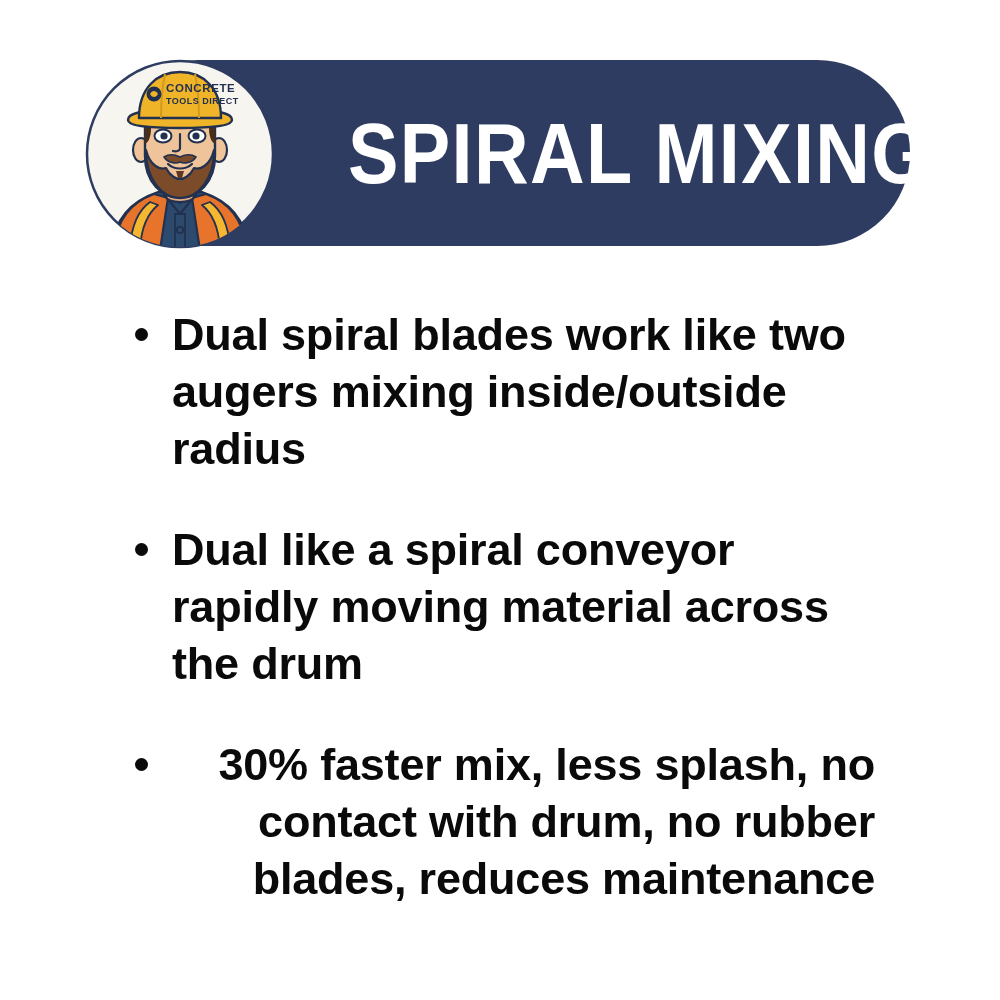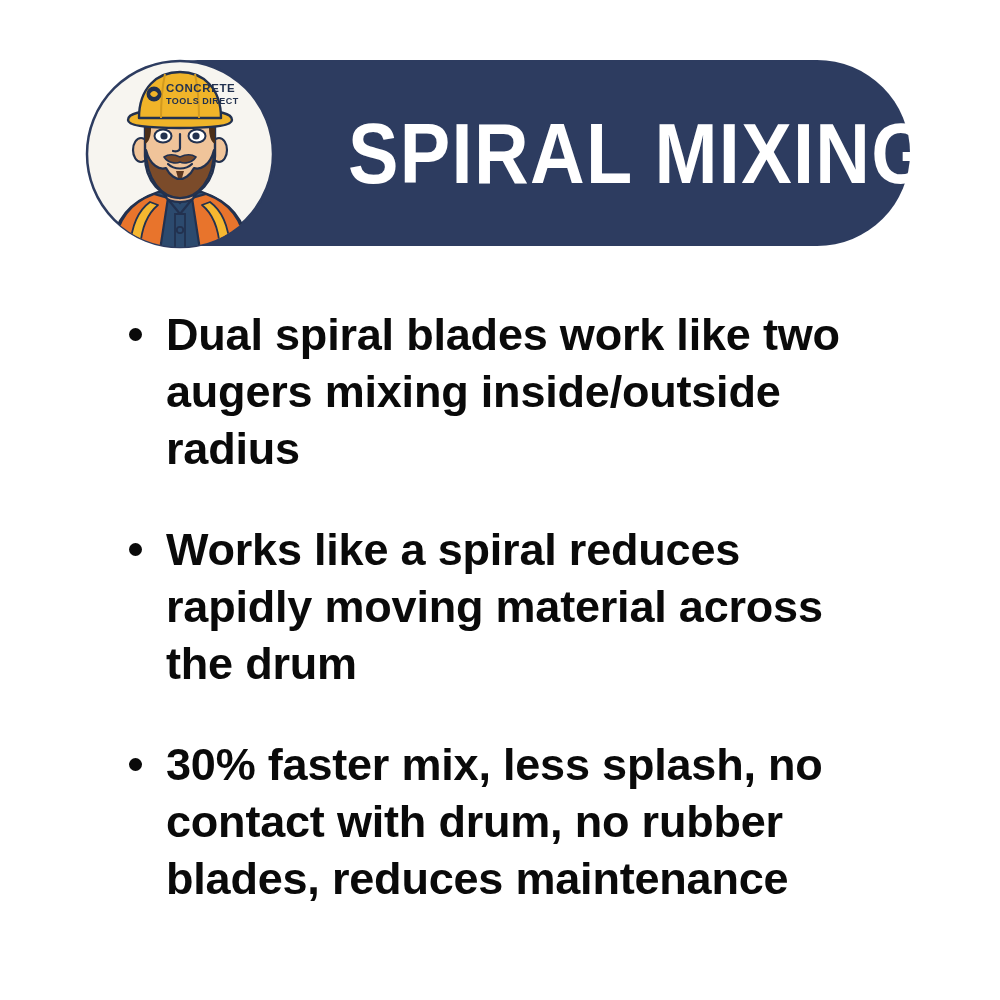--- a/index.html
+++ b/index.html
@@ -58,36 +58,36 @@
     left: 84px;
     top: 58px;
     width: 192px;
     height: 192px;
   }
   .avatar svg { display: block; width: 192px; height: 192px; }
 
   
   .bullets {
     position: absolute;
-    left: 124px;
+    left: 130px;
     top: 306px;
     width: 745px;
   }
   .bullet-item {
     position: relative;
     padding-left: 42px;
     margin-bottom: 44px;
     color: #0a0a0a;
     font-family: "Liberation Sans Narrow", "Liberation Sans", sans-serif;
     font-size: 45px;
     font-weight: 700;
     line-height: 57px;
     letter-spacing: -0.2px;
   }
-  .bullet-item:last-child { margin-bottom: 13px; }
+  .bullet-item:last-child { margin-bottom: 13px; text-align: right; }
   .bullet-dot {
     position: absolute;
     left: 5px;
     top: 22px;
     width: 13px;
     height: 13px;
     background: #0a0a0a;
     border-radius: 50%;
   }
 </style>
@@ -173,21 +173,21 @@
     </svg>
   </div>
 
   <div class="bullets">
     <div class="bullet-item">
       <span class="bullet-dot"></span>
       <span>Dual spiral blades work like two augers mixing inside/outside radius</span>
     </div>
     <div class="bullet-item">
       <span class="bullet-dot"></span>
-      <span>Works like a spiral reduces rapidly moving material across the drum</span>
+      <span>Dual like a spiral conveyor rapidly moving material across the drum</span>
     </div>
     <div class="bullet-item">
       <span class="bullet-dot"></span>
       <span>30% faster mix, less splash, no contact with drum, no rubber blades, reduces maintenance</span>
     </div>
   </div>
 
 </div>
 
 </body></html>

